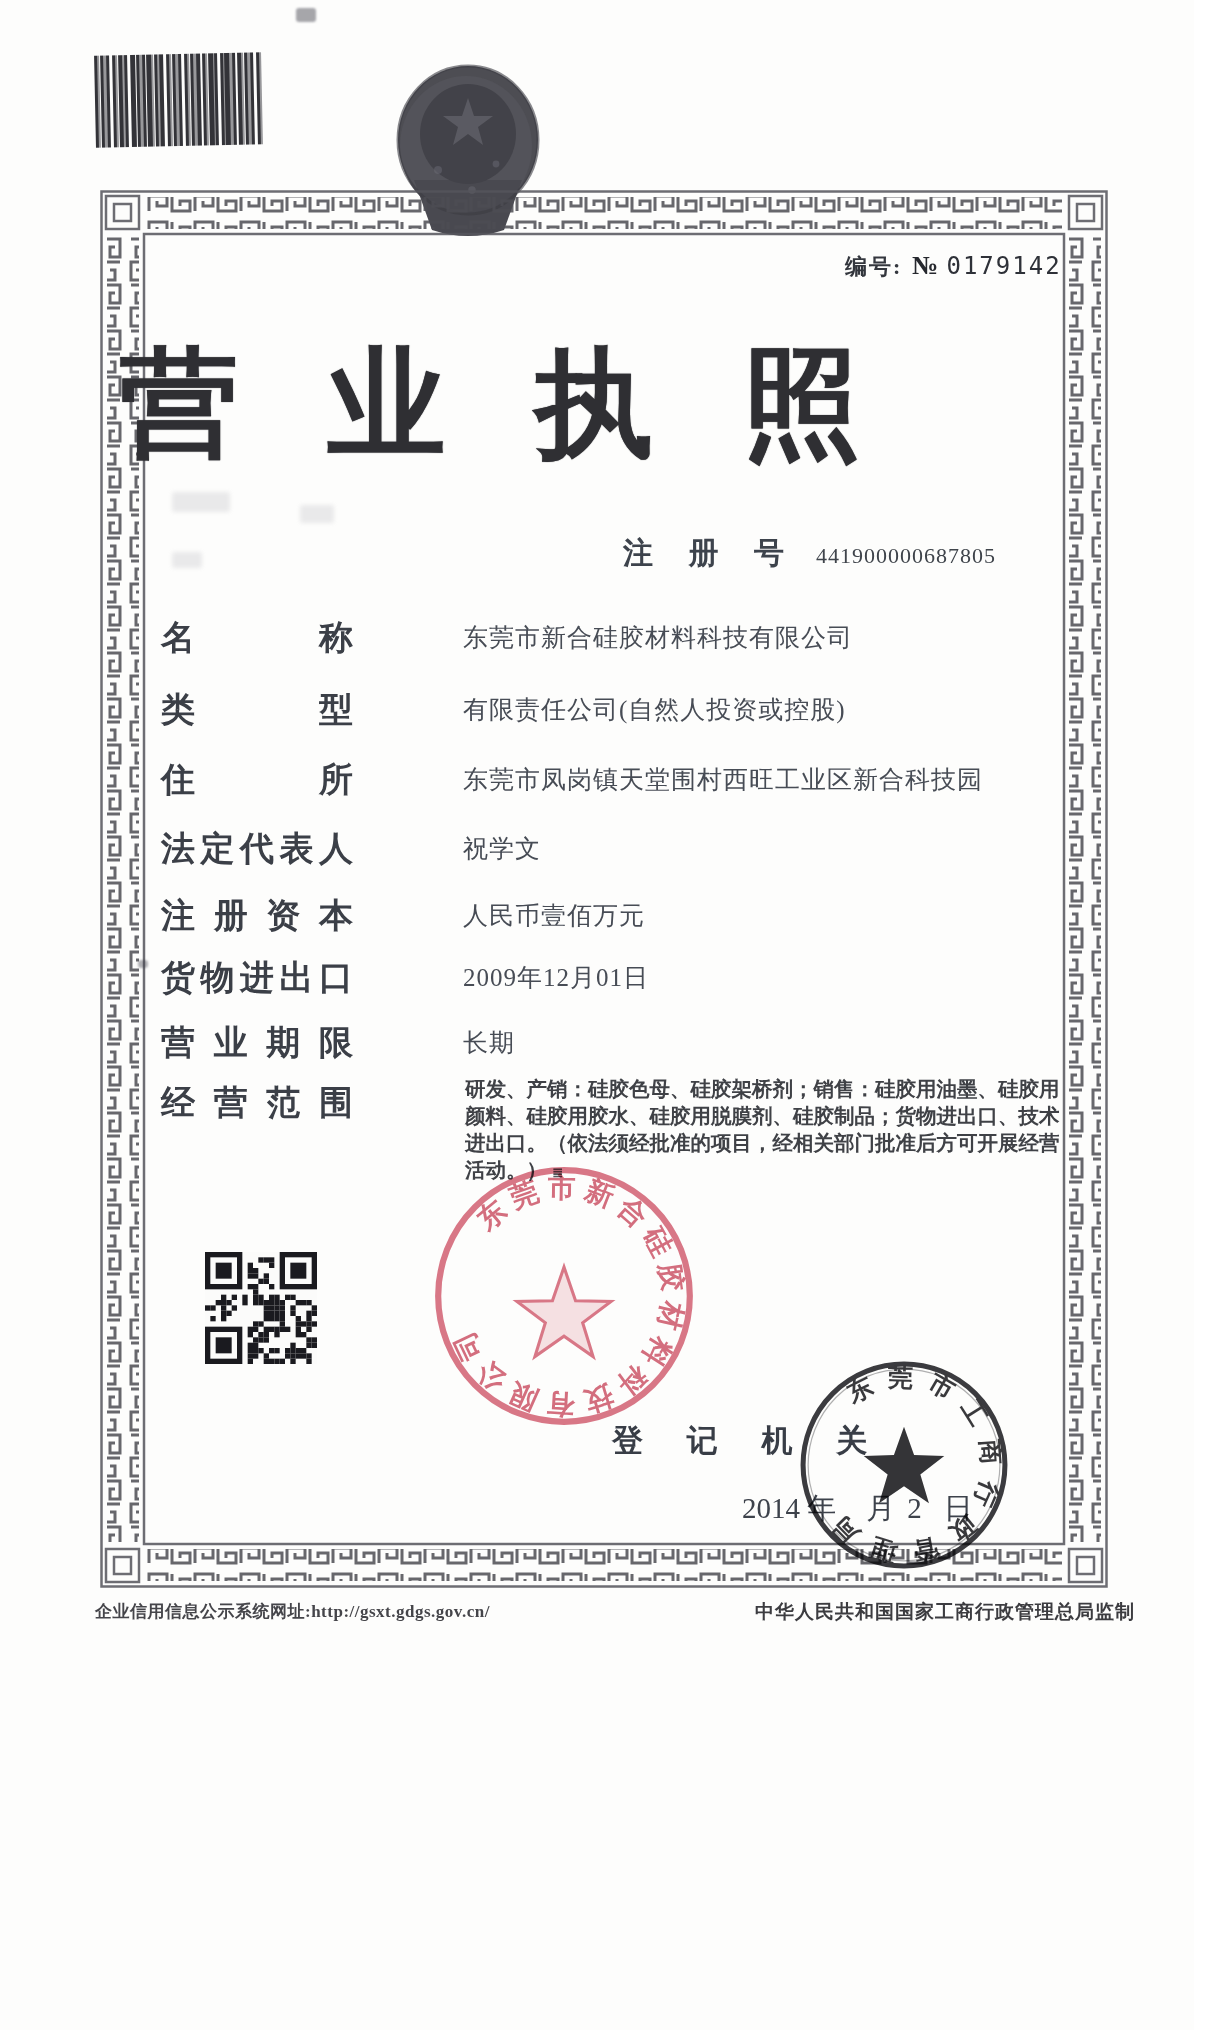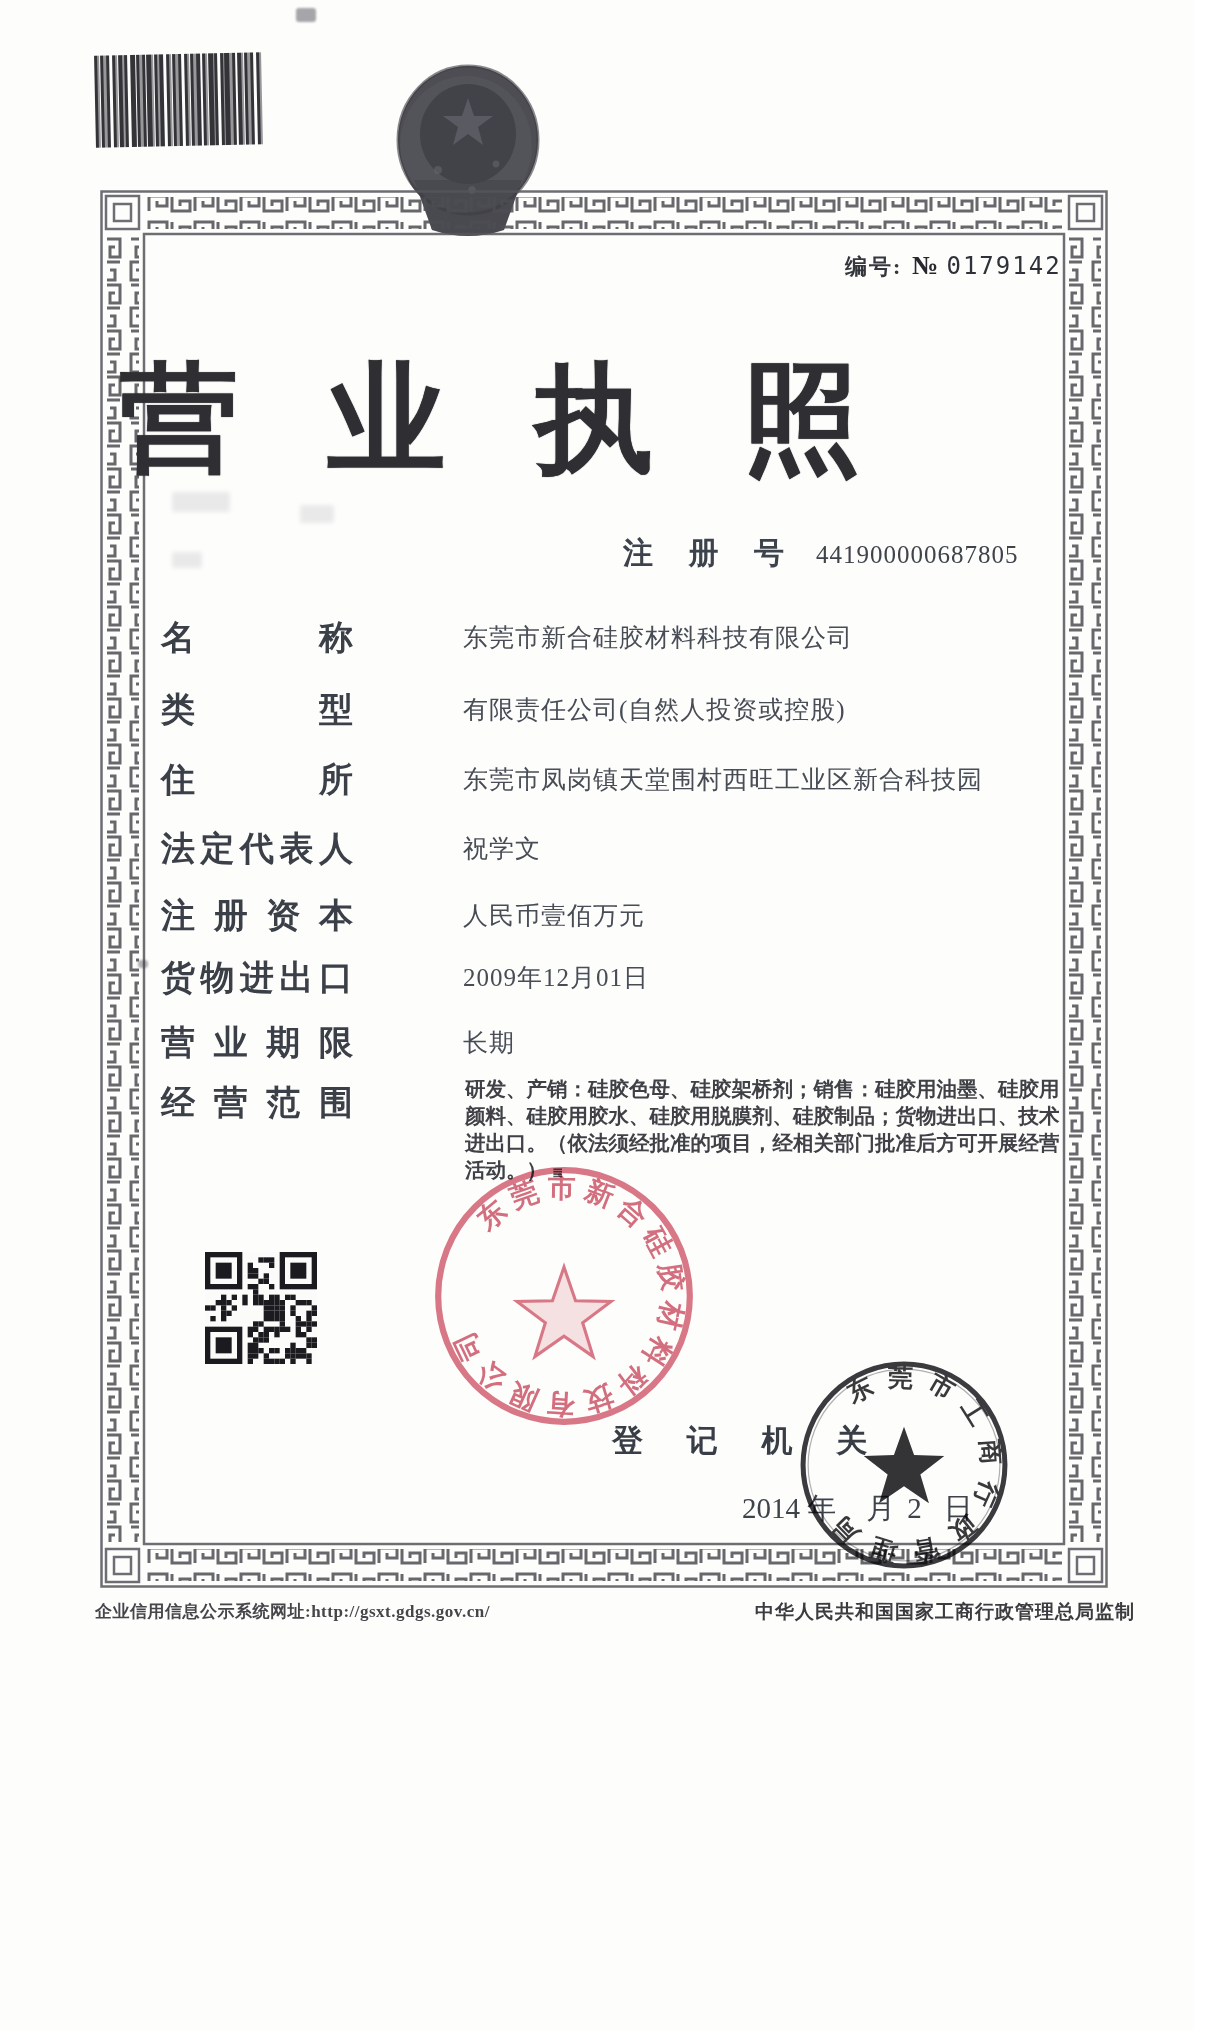--- a/index.html
+++ b/index.html
@@ -18,27 +18,27 @@
   .emblem{position:absolute;left:388px;top:60px;width:160px;height:182px;filter:blur(.5px) contrast(.95);}
 
   
   .frame{position:absolute;left:100px;top:190px;opacity:.85;}
 
   .serial{position:absolute;left:845px;top:251px;white-space:nowrap;}
   .serial .lbl{font-size:22px;font-weight:700;color:#34373e;letter-spacing:2px;}
   .serial .nomark{font-size:26px;font-weight:700;color:#26282e;margin:0 8px 0 10px;}
   .serial .num{font-size:24px;font-family:"DejaVu Sans Mono","Liberation Mono",monospace;color:#2e3138;letter-spacing:2px;}
 
-  .title{position:absolute;left:120px;top:340px;width:700px;margin:0;text-align:left;
+  .title{position:absolute;left:120px;top:325px;width:700px;margin:0;text-align:left;
          font-size:118px;font-weight:900;letter-spacing:30px;color:#2f2f33;
          text-shadow:0 0 1px #2f2f33;white-space:nowrap;}
 
   .regno{position:absolute;left:623px;top:533px;white-space:nowrap;}
   .regno .rl{font-size:30px;font-weight:700;color:#3d434c;letter-spacing:14px;margin-right:18px;}
-  .regno .rn{font-size:25px;color:#3f444b;letter-spacing:1px;}
+  .regno .rn{font-size:22px;color:#3f444b;letter-spacing:1px;}
 
   .frow{position:absolute;left:161px;white-space:nowrap;}
   .flabel{display:inline-block;width:192px;font-size:34px;font-weight:600;color:#3b3f47;
           text-align:justify;text-align-last:justify;vertical-align:top;}
   .fvalue{position:absolute;left:302px;top:6px;font-size:25px;font-weight:500;color:#474c55;letter-spacing:1px;}
 
   .scope{position:absolute;left:465px;top:1076px;width:620px;font-size:20.5px;line-height:27px;
          font-weight:600;color:#3f4146;}
   .scope .endmark{font-size:13px;color:#55585e;letter-spacing:-1px;}
 

